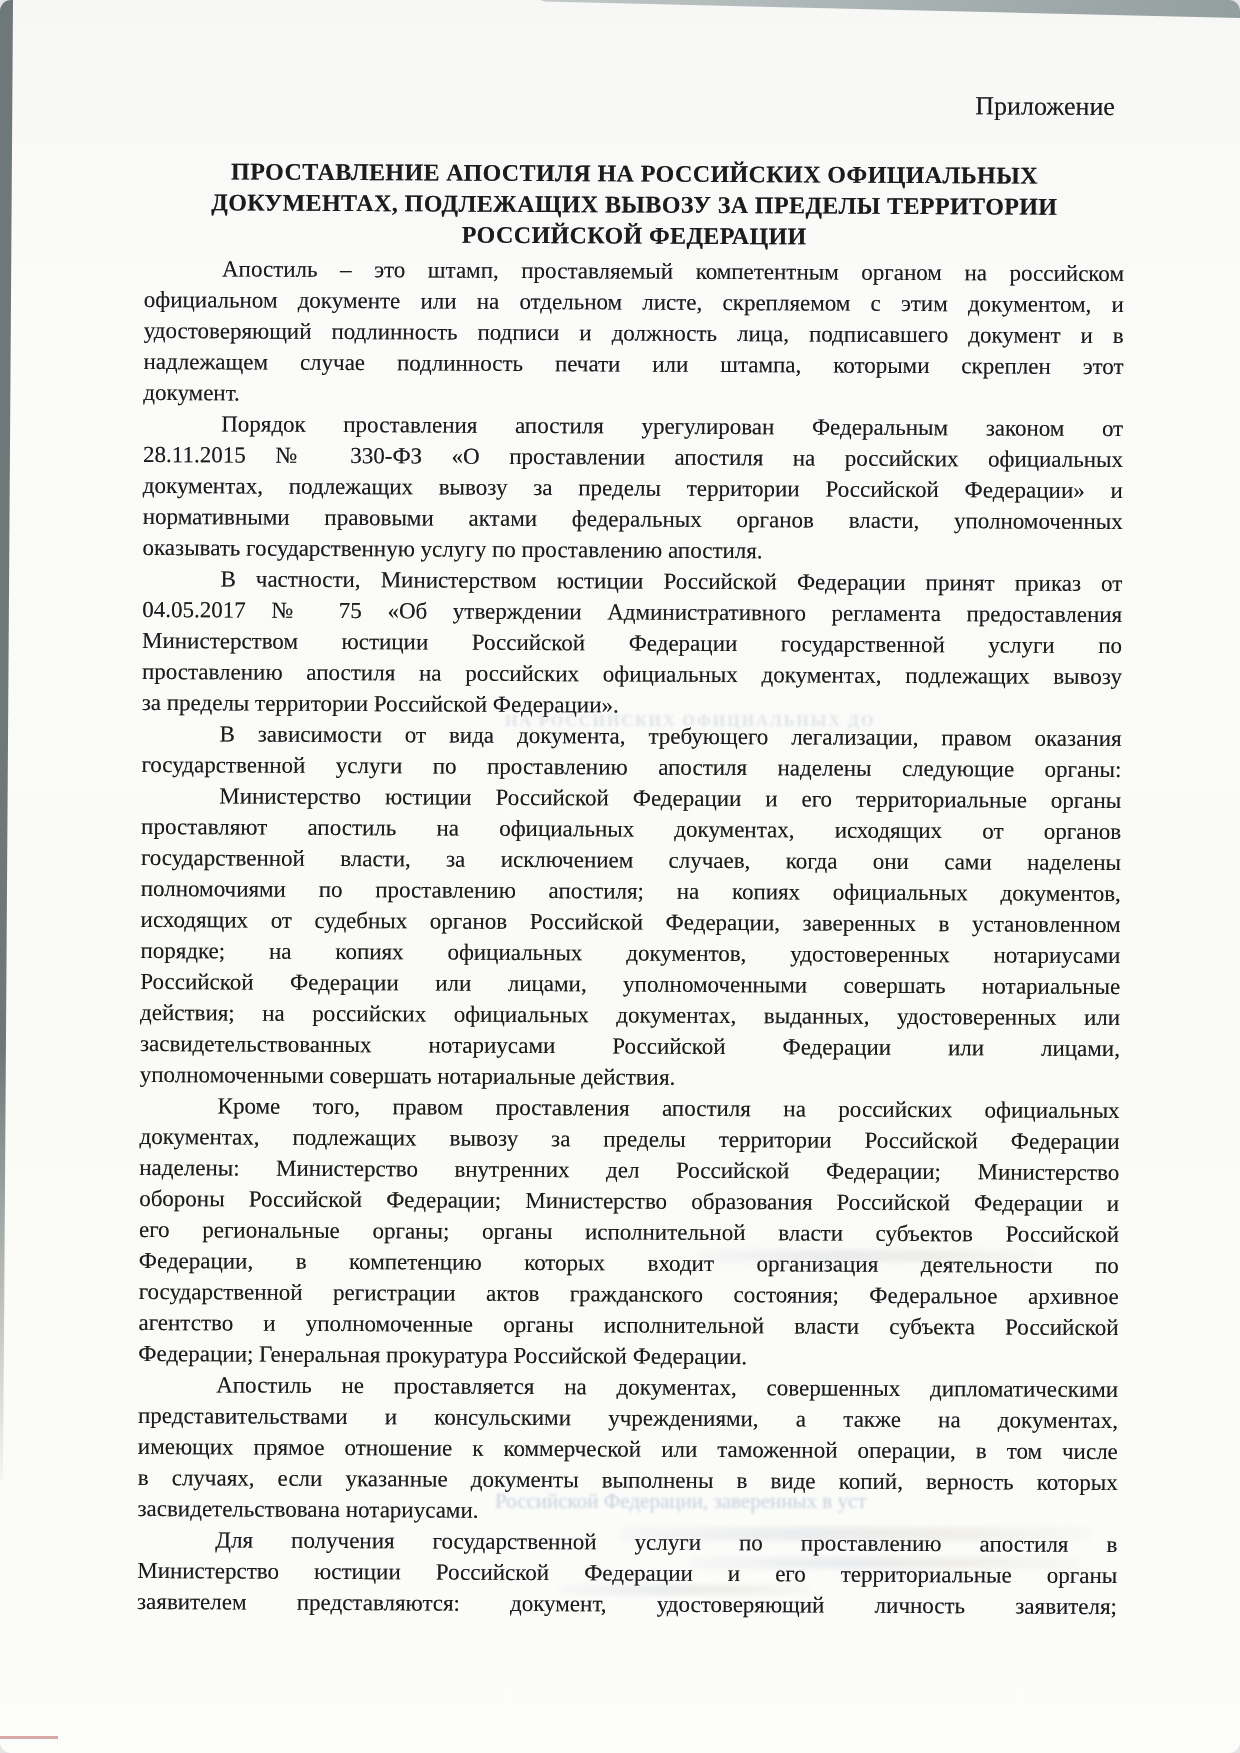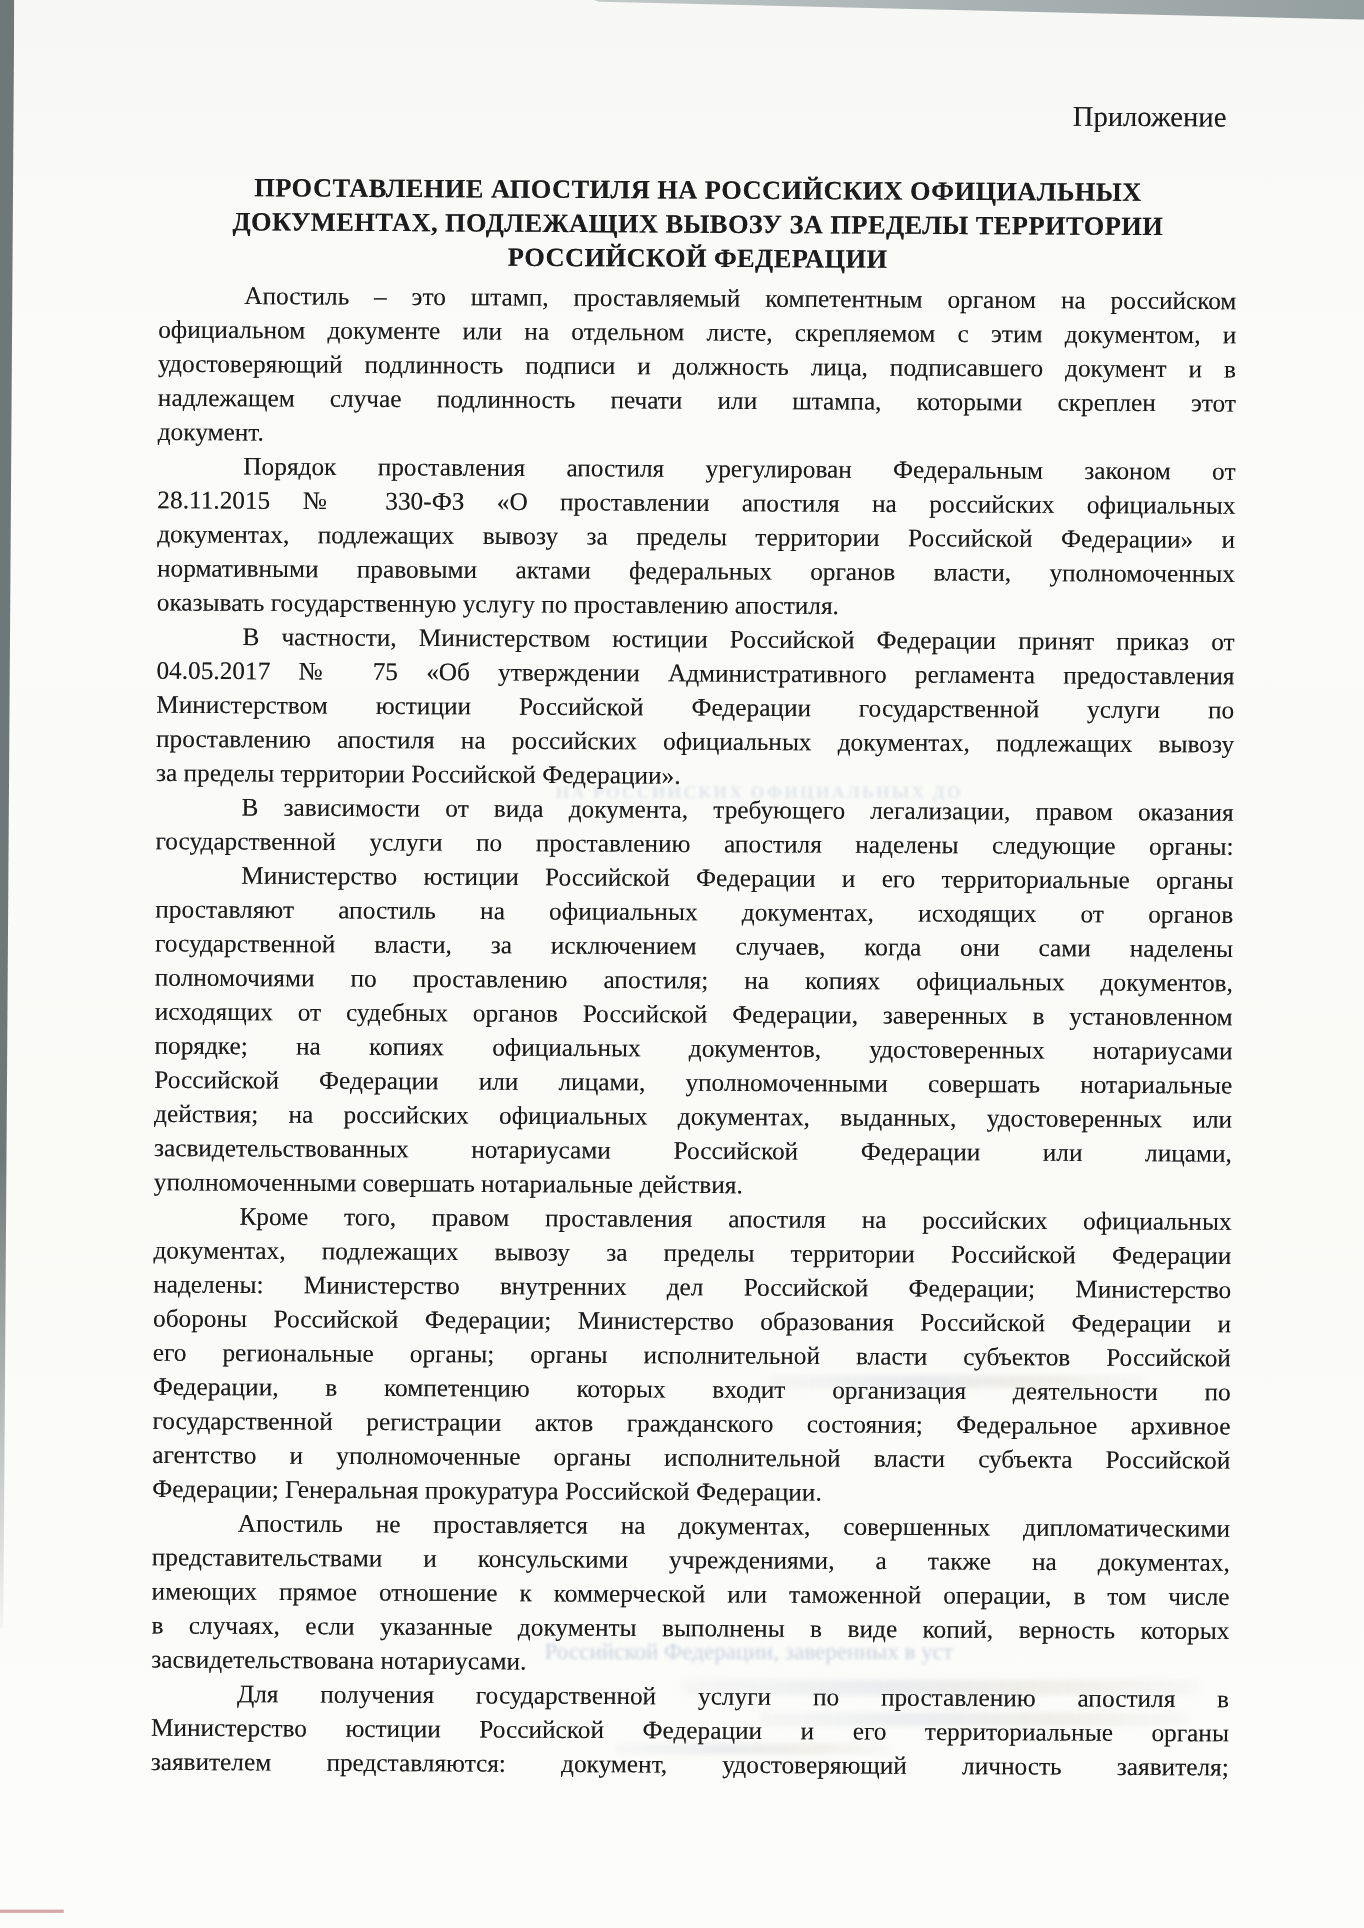--- a/index.html
+++ b/index.html
@@ -3,20 +3,21 @@
 <meta charset="utf-8">
 <style>
   html,body{margin:0;padding:0;background:#e5e5e5;}
   .scan-page{
     position:relative;
     width:1240px;height:1753px;
     margin:0 auto;
     background:linear-gradient(180deg,#f7f7f5 0%,#fbfbf9 18%,#fafaf7 60%,#fcfcfa 100%);
     overflow:hidden;
     font-family:"Liberation Serif","DejaVu Serif",serif;
+    border-radius:11px;
   }
   
   .scan-band{
     position:absolute;left:0;top:0;width:14px;height:1500px;
     background:linear-gradient(180deg,var(--band) 0%,var(--band) 70%,rgba(110,120,120,0) 100%);
     clip-path:polygon(0 0,13px 0,3px 1480px,0 1480px);
   }
   .scan-wedge{
     position:absolute;left:0;top:0;width:1240px;height:20px;
     background:linear-gradient(90deg,rgba(160,170,170,0) 0%,#b6bebe 55%,var(--wedge) 100%);

